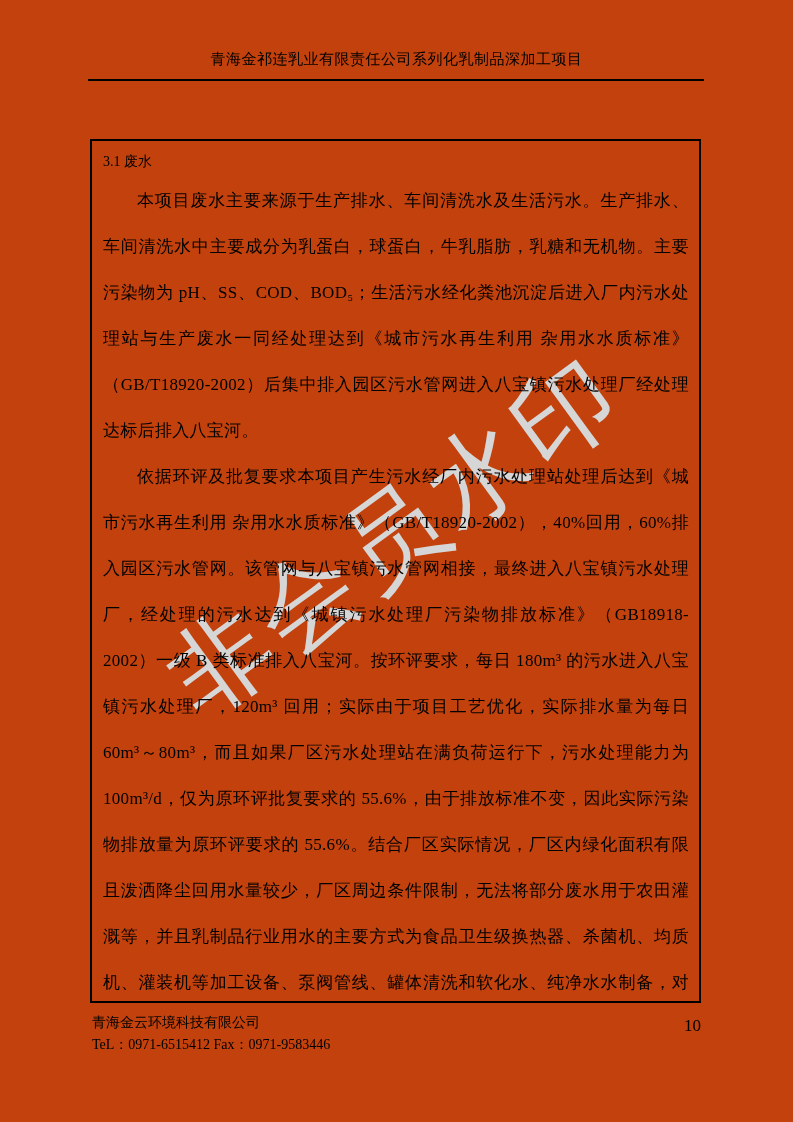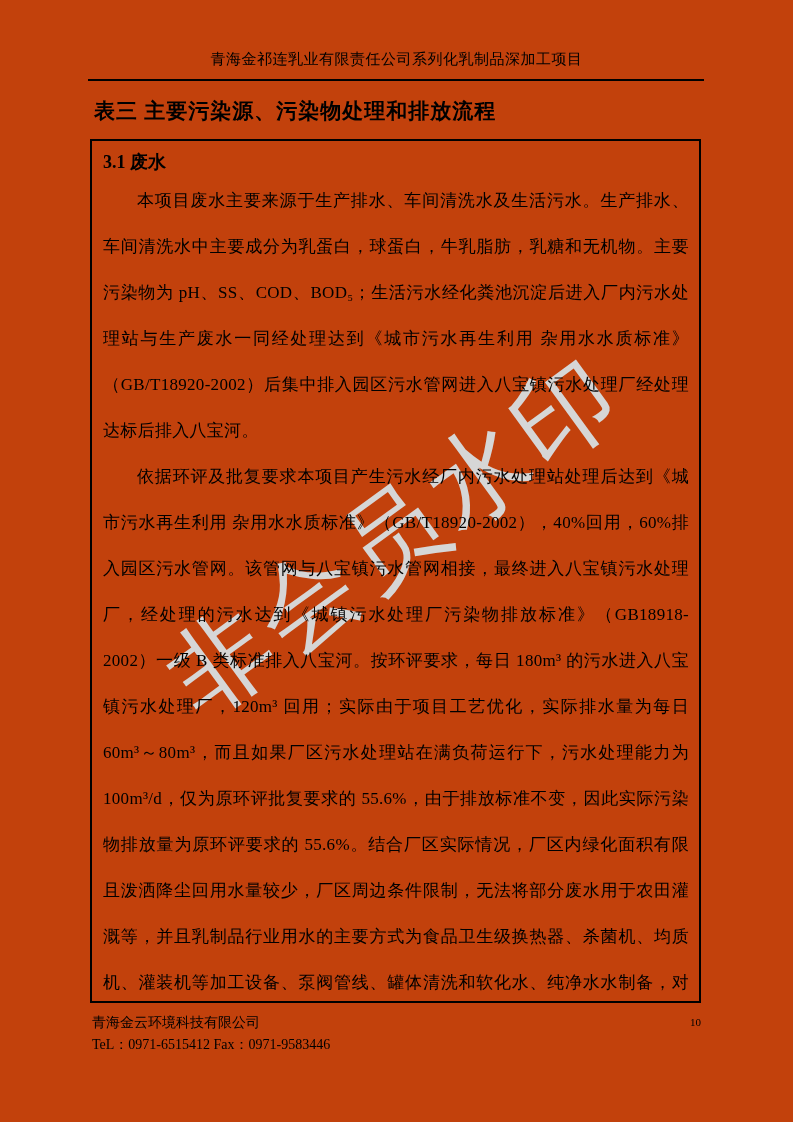--- a/index.html
+++ b/index.html
@@ -63,22 +63,22 @@
     white-space: nowrap;
     font-family: "Liberation Sans", "DejaVu Sans", sans-serif;
     z-index: 0;
     pointer-events: none;
     user-select: none;
   }
 
   .box-inner { position: relative; z-index: 1; }
 
   .box-heading {
-    font-size: 18px;
-    font-weight: bold;
+    font-size: 14px;
+    font-weight: normal;
     line-height: 32px;
   }
 
   .para {
     font-size: 17px;
     line-height: 46px;
     text-align: justify;
     text-indent: 2em;
     letter-spacing: 0.3px;
   }
@@ -94,32 +94,31 @@
   .footer-contact {
     position: absolute;
     top: 1036px;
     left: 92px;
     font-size: 14px;
   }
   .page-number {
     position: absolute;
     top: 1016px;
     right: 92px;
-    font-size: 11px;
+    font-size: 17px;
   }
 </style>
 </head>
 <body>
 
 <div class="page">
 
   <div class="header-title">青海金祁连乳业有限责任公司系列化乳制品深加工项目</div>
   <div class="header-rule"></div>
 
-  <div class="section-title">表三 主要污染源、污染物处理和排放流程</div>
 
   <div class="content-box">
     <div class="watermark" style="color: rgb(214, 214, 214);">非会员水印</div>
     <div class="box-inner">
       <div class="box-heading">3.1 废水</div>
       <div>
           <p class="para">本项目废水主要来源于生产排水、车间清洗水及生活污水。生产排水、车间清洗水中主要成分为乳蛋白，球蛋白，牛乳脂肪，乳糖和无机物。主要污染物为 pH、SS、COD、BOD₅；生活污水经化粪池沉淀后进入厂内污水处理站与生产废水一同经处理达到《城市污水再生利用 杂用水水质标准》（GB/T18920-2002）后集中排入园区污水管网进入八宝镇污水处理厂经处理达标后排入八宝河。</p>
           <p class="para">依据环评及批复要求本项目产生污水经厂内污水处理站处理后达到《城市污水再生利用 杂用水水质标准》（GB/T18920-2002），40%回用，60%排入园区污水管网。该管网与八宝镇污水管网相接，最终进入八宝镇污水处理厂，经处理的污水达到《城镇污水处理厂污染物排放标准》（GB18918-2002）一级 B 类标准排入八宝河。按环评要求，每日 180m³ 的污水进入八宝镇污水处理厂，120m³ 回用；实际由于项目工艺优化，实际排水量为每日 60m³～80m³，而且如果厂区污水处理站在满负荷运行下，污水处理能力为 100m³/d，仅为原环评批复要求的 55.6%，由于排放标准不变，因此实际污染物排放量为原环评要求的 55.6%。结合厂区实际情况，厂区内绿化面积有限且泼洒降尘回用水量较少，厂区周边条件限制，无法将部分废水用于农田灌溉等，并且乳制品行业用水的主要方式为食品卫生级换热器、杀菌机、均质机、灌装机等加工设备、泵阀管线、罐体清洗和软化水、纯净水水制备，对水质要求很高，乳品设备内部、管道内部 CIP 清洗用水必须是软化水和纯净水，乳品设备表面、车间内地面清洗水必须是自来水、软化水、纯净水，不能使用微生物含量高的水。由于乳制品行业对水质要求很高的特殊性，经厂内污水处理站处理后的水含有大量微生物，不能用于生产车间内设备和地面清洗用水，只能用于绿化、车间外设备冲洗、地面冲洗、卫生间冲洗等对水质要求不高的设施设备。但上述绿化、设施设备冲洗用水量较小，不能将 40%完全回用，但依据废水量减少，有效降低了污染物排放量，因此相应减小了对环境的影响。项目生产废水处理工艺如下图所示：</p>
         </div>
     </div>

